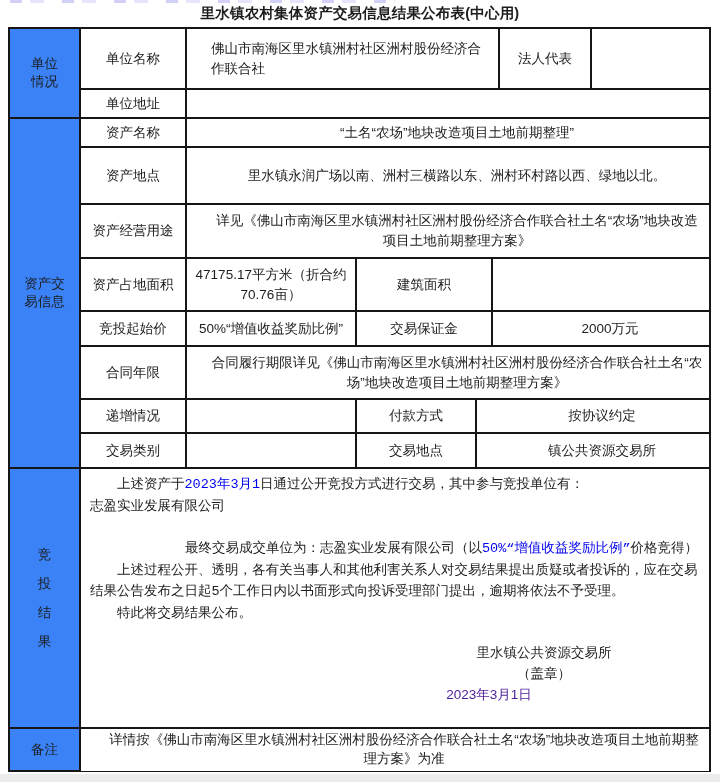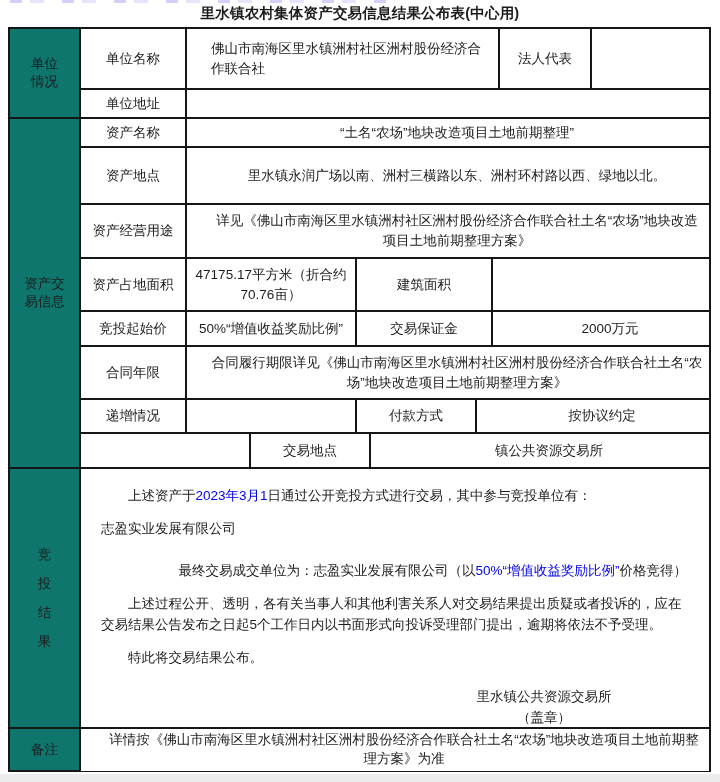--- a/index.html
+++ b/index.html
@@ -19,21 +19,21 @@
     font-weight:bold;font-size:14.5px;letter-spacing:.2px;
   }
   
   .tbl{
     position:absolute;top:27px;left:8px;width:703px;box-sizing:border-box;
     background:#161616;border:2px solid #161616;
     display:flex;flex-direction:column;gap:2px;
   }
   .sec{display:flex;gap:2px;}
   .sec-label{
-    width:69px;flex:none;background:#0f766e;
+    width:69px;flex:none;background:#3b82f6;
     display:flex;align-items:center;justify-content:center;text-align:center;
     font-size:13.5px;
   }
   .sec-body{flex:1;display:flex;flex-direction:column;gap:2px;min-width:0;}
   .row{display:flex;gap:2px;}
   .c{
     background:#fff;box-sizing:border-box;min-width:0;
     display:flex;align-items:center;justify-content:center;text-align:center;
     font-size:13.5px;line-height:1.45;padding:2px 6px;
   }
@@ -41,21 +41,21 @@
   .flex1{flex:1;padding-left:24px;}
   .left{justify-content:flex-start;text-align:left;padding-left:24px;}
   .wrap2{display:inline-block;width:30px;}
   .wrap3{display:inline-block;width:44px;}
   .vert{display:inline-block;width:16px;line-height:29px;word-break:break-all;}
   
   .result-content{
     display:block;text-align:left;padding:4px 10px 0 8px;overflow:hidden;
     font-size:13.5px;line-height:21px;
   }
-  .result-content p{margin:12px;}
+  .result-content p{margin:1px;font-family:Liberation Mono, monospace;}
   .ind{text-indent:2em;}
   .gap-top{margin-top:21px !important;text-align:right;}
   .sign{margin:18px 75px 0 auto;width:160px;text-align:center;}
   .sign-date{margin:0 155px 0 auto;width:110px;text-align:center;}
   .bottom-strip{position:absolute;left:0;bottom:0;width:720px;height:8px;background:#ececec;}
 </style>
 </head>
 <body>
 
 <div class="top-sliver"></div>
@@ -114,20 +114,21 @@
         <div class="c lbl">合同年限</div>
         <div class="c flex1">合同履行期限详见《佛山市南海区里水镇洲村社区洲村股份经济合作联合社土名“农场”地块改造项目土地前期整理方案》</div>
       </div>
       <div class="row" style="height:32px">
         <div class="c lbl">递增情况</div>
         <div class="c" style="width:168px;flex:none"></div>
         <div class="c" style="width:118px;flex:none">付款方式</div>
         <div class="c flex1">按协议约定</div>
       </div>
       <div class="row" style="height:33px">
+        <div class="c lbl">交易类别</div>
         <div class="c" style="width:168px;flex:none"></div>
         <div class="c" style="width:118px;flex:none">交易地点</div>
         <div class="c flex1">镇公共资源交易所</div>
       </div>
     </div>
   </div>
 
   <div class="sec" style="height:258px">
     <div class="sec-label">
         <span class="vert">竞投结果</span>

